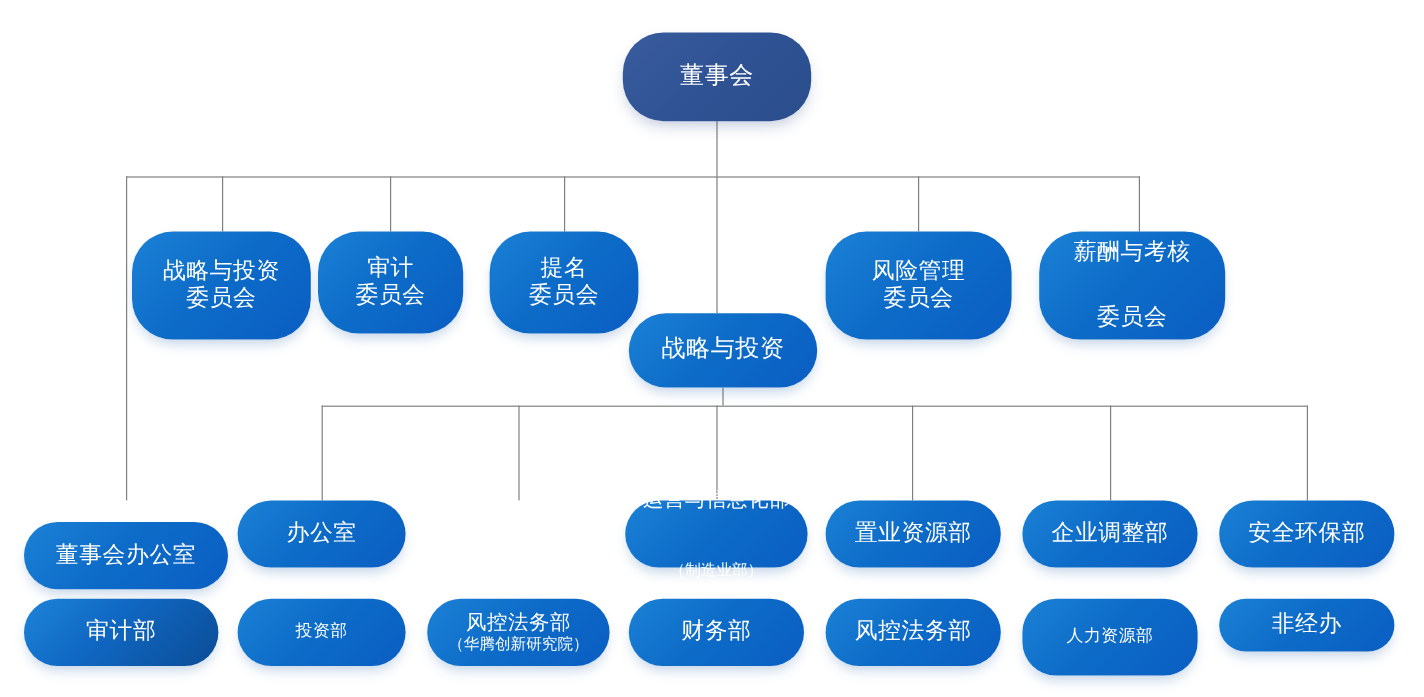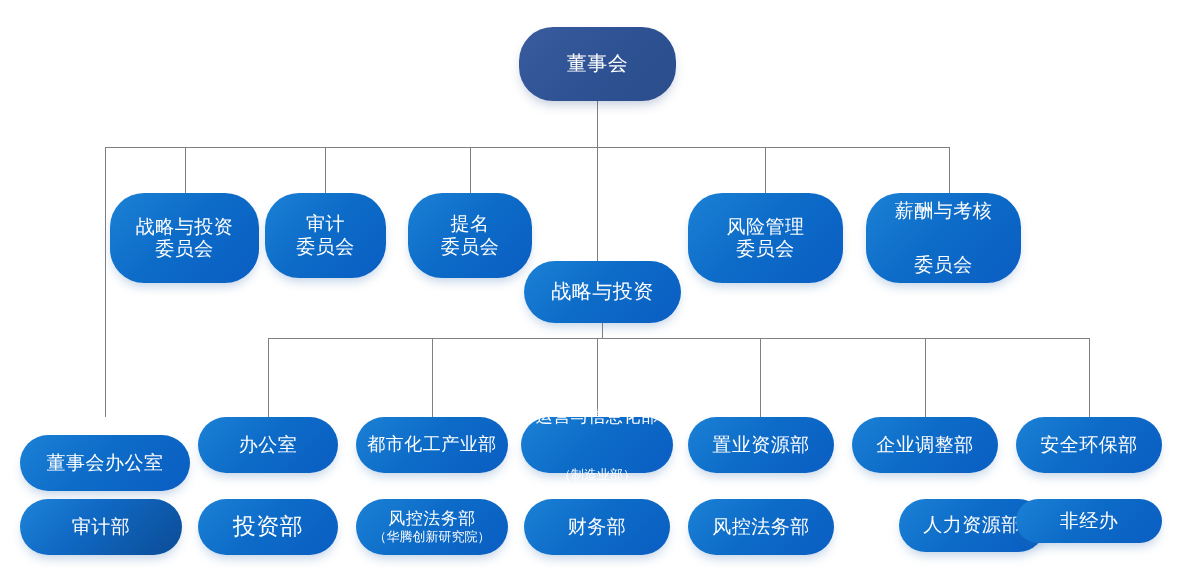--- a/index.html
+++ b/index.html
@@ -114,53 +114,50 @@
   <div class="node" style="left:524px;top:261px;width:157px;height:62px;font-size:20px;">
     <span class="l1">战略与投资</span>
   </div>
 
   <div class="node" style="left:20px;top:417px;width:170px;height:56px;font-size:19px;border-radius:28px;margin-top:18px;">
     <span class="l1">董事会办公室</span>
   </div>
   <div class="node" style="left:198px;top:417px;width:140px;height:56px;font-size:19px;border-radius:28px;">
     <span class="l1">办公室</span>
   </div>
-  <div class="node" style="left:356px;top:417px;width:152px;height:56px;font-size:18px;border-radius:28px;">
-    <span class="l1">都市化工产业部</span>
-  </div>
   <div class="node sub" style="left:521px;top:417px;width:152px;height:56px;font-size:17px;border-radius:28px;gap:40px;">
     <span class="l1">运营与信息化部</span>
     <span class="l2">（制造业部）</span>
   </div>
   <div class="node" style="left:688px;top:417px;width:146px;height:56px;font-size:19px;border-radius:28px;">
     <span class="l1">置业资源部</span>
   </div>
   <div class="node" style="left:852px;top:417px;width:146px;height:56px;font-size:19px;border-radius:28px;">
     <span class="l1">企业调整部</span>
   </div>
   <div class="node" style="left:1016px;top:417px;width:146px;height:56px;font-size:19px;border-radius:28px;">
     <span class="l1">安全环保部</span>
   </div>
 
   <div class="node deep" style="left:20px;top:499px;width:162px;height:56px;font-size:19px;border-radius:28px;">
     <span class="l1">审计部</span>
   </div>
-  <div class="node" style="left:198px;top:499px;width:140px;height:56px;font-size:23px;border-radius:28px;text-align:center;">
+  <div class="node" style="left:198px;top:499px;width:140px;height:56px;font-size:14px;border-radius:28px;text-align:center;">
     <span class="l1">投资部</span>
   </div>
   <div class="node sub" style="left:356px;top:499px;width:152px;height:56px;font-size:17px;border-radius:28px;">
     <span class="l1">风控法务部</span>
     <span class="l2">（华腾创新研究院）</span>
   </div>
   <div class="node" style="left:524px;top:499px;width:146px;height:56px;font-size:19px;border-radius:28px;">
     <span class="l1">财务部</span>
   </div>
   <div class="node" style="left:688px;top:499px;width:146px;height:56px;font-size:19px;border-radius:28px;justify-content:center;">
     <span class="l1">风控法务部</span>
   </div>
-  <div class="node" style="left:899px;top:499px;width:146px;height:53px;font-size:19px;border-radius:28px;">
+  <div class="node" style="left:852px;top:499px;width:146px;height:64px;font-size:14px;border-radius:28px;">
     <span class="l1">人力资源部</span>
   </div>
   <div class="node" style="left:1016px;top:499px;width:146px;height:44px;font-size:19px;border-radius:28px;">
     <span class="l1">非经办</span>
   </div>
 
 </div>
 
 </body></html>

